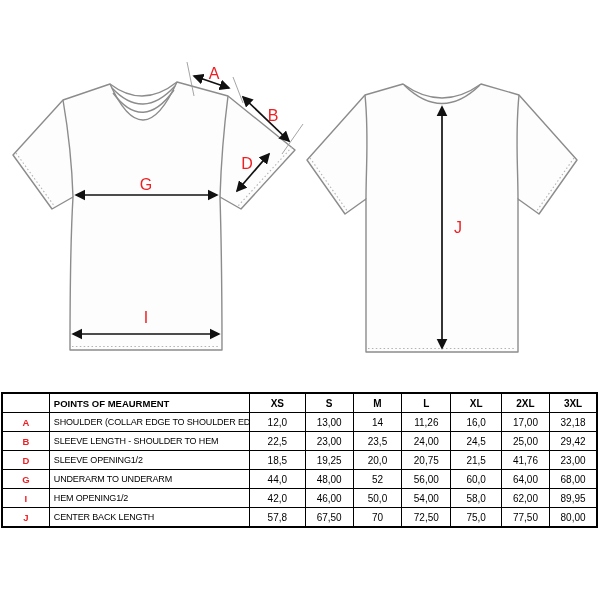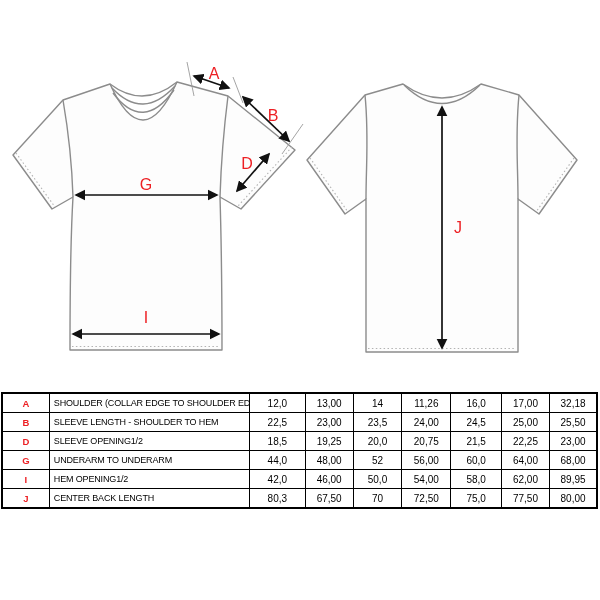--- a/index.html
+++ b/index.html
@@ -99,51 +99,62 @@
         <col style="width:199px">
       <col style="width:55px">
         <col style="width:48px">
         <col style="width:48px">
       <col style="width:49px">
         <col style="width:50px">
         <col style="width:48px">
         <col style="width:47px">
     </colgroup>
     <tbody>
+        <tr>
+      <th></th>
+      <th class="name-h">POINTS OF MEAURMENT</th>
+      <th>XS</th>
+      <th>S</th>
+      <th>M</th>
+      <th>L</th>
+      <th>XL</th>
+      <th>2XL</th>
+      <th>3XL</th>
+    </tr>
     <tr>
       <td class="letter">A</td>
       <td class="name">SHOULDER (COLLAR EDGE TO SHOULDER EDGE)</td>
       <td class="val">12,0</td>
       <td class="val">13,00</td>
       <td class="val">14</td>
       <td class="val">11,26</td>
       <td class="val">16,0</td>
       <td class="val">17,00</td>
       <td class="val">32,18</td>
     </tr>
     <tr>
       <td class="letter">B</td>
       <td class="name">SLEEVE LENGTH - SHOULDER TO HEM</td>
       <td class="val">22,5</td>
       <td class="val">23,00</td>
       <td class="val">23,5</td>
       <td class="val">24,00</td>
       <td class="val">24,5</td>
       <td class="val">25,00</td>
-      <td class="val">25,50</td>
+      <td class="val">29,42</td>
     </tr>
     <tr>
       <td class="letter">D</td>
       <td class="name">SLEEVE OPENING1/2</td>
       <td class="val">18,5</td>
       <td class="val">19,25</td>
       <td class="val">20,0</td>
       <td class="val">20,75</td>
       <td class="val">21,5</td>
-      <td class="val">22,25</td>
+      <td class="val">41,76</td>
       <td class="val">23,00</td>
     </tr>
     <tr>
       <td class="letter">G</td>
       <td class="name">UNDERARM TO UNDERARM</td>
       <td class="val">44,0</td>
       <td class="val">48,00</td>
       <td class="val">52</td>
       <td class="val">56,00</td>
       <td class="val">60,0</td>
@@ -157,21 +168,21 @@
       <td class="val">46,00</td>
       <td class="val">50,0</td>
       <td class="val">54,00</td>
       <td class="val">58,0</td>
       <td class="val">62,00</td>
       <td class="val">89,95</td>
     </tr>
     <tr>
       <td class="letter">J</td>
       <td class="name">CENTER BACK LENGTH</td>
-      <td class="val">80,3</td>
+      <td class="val">57,8</td>
       <td class="val">67,50</td>
       <td class="val">70</td>
       <td class="val">72,50</td>
       <td class="val">75,0</td>
       <td class="val">77,50</td>
       <td class="val">80,00</td>
     </tr>
   </tbody>
     </table>
 </div>

